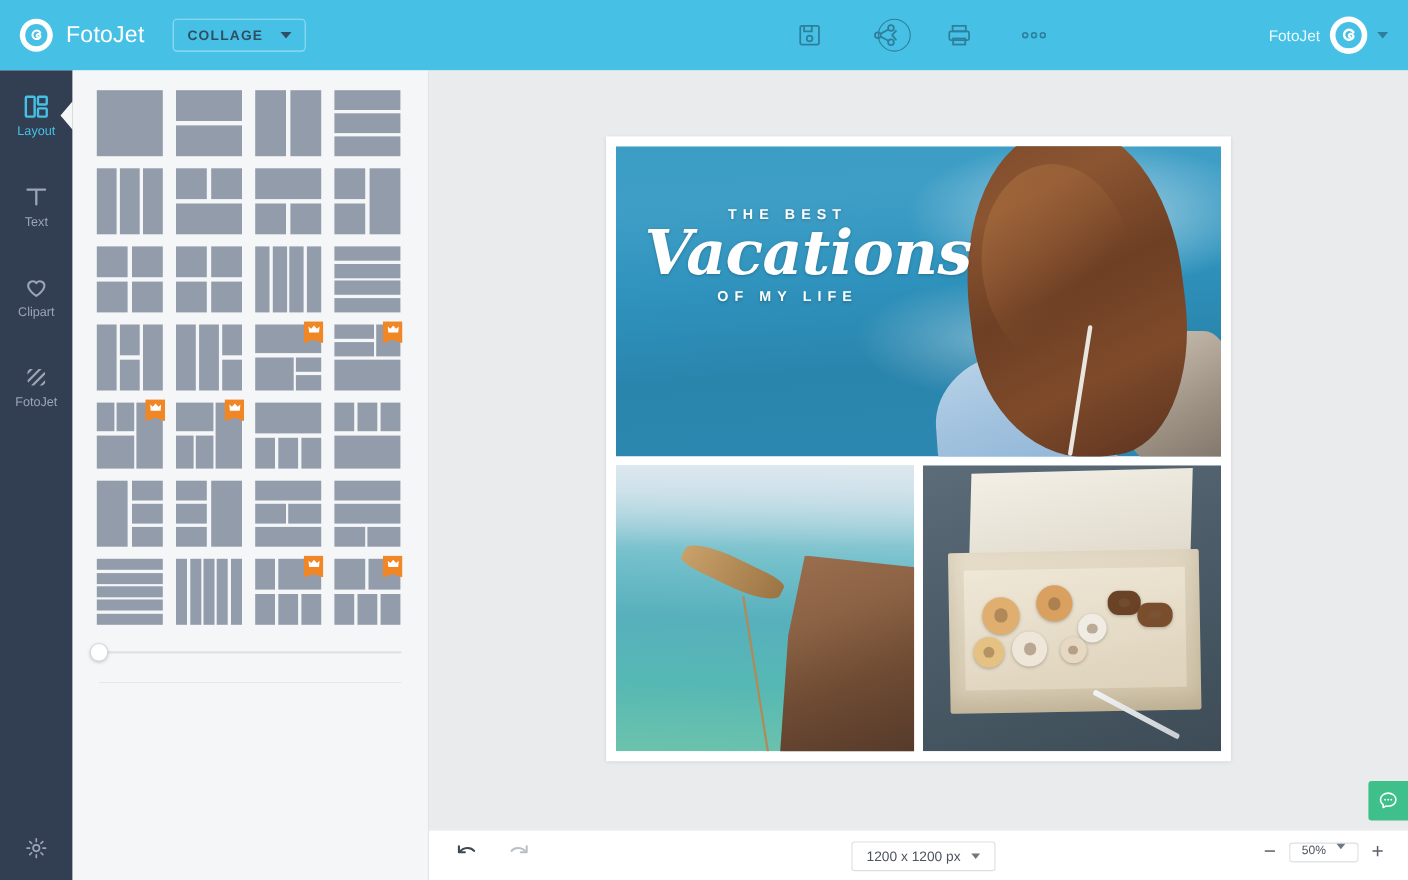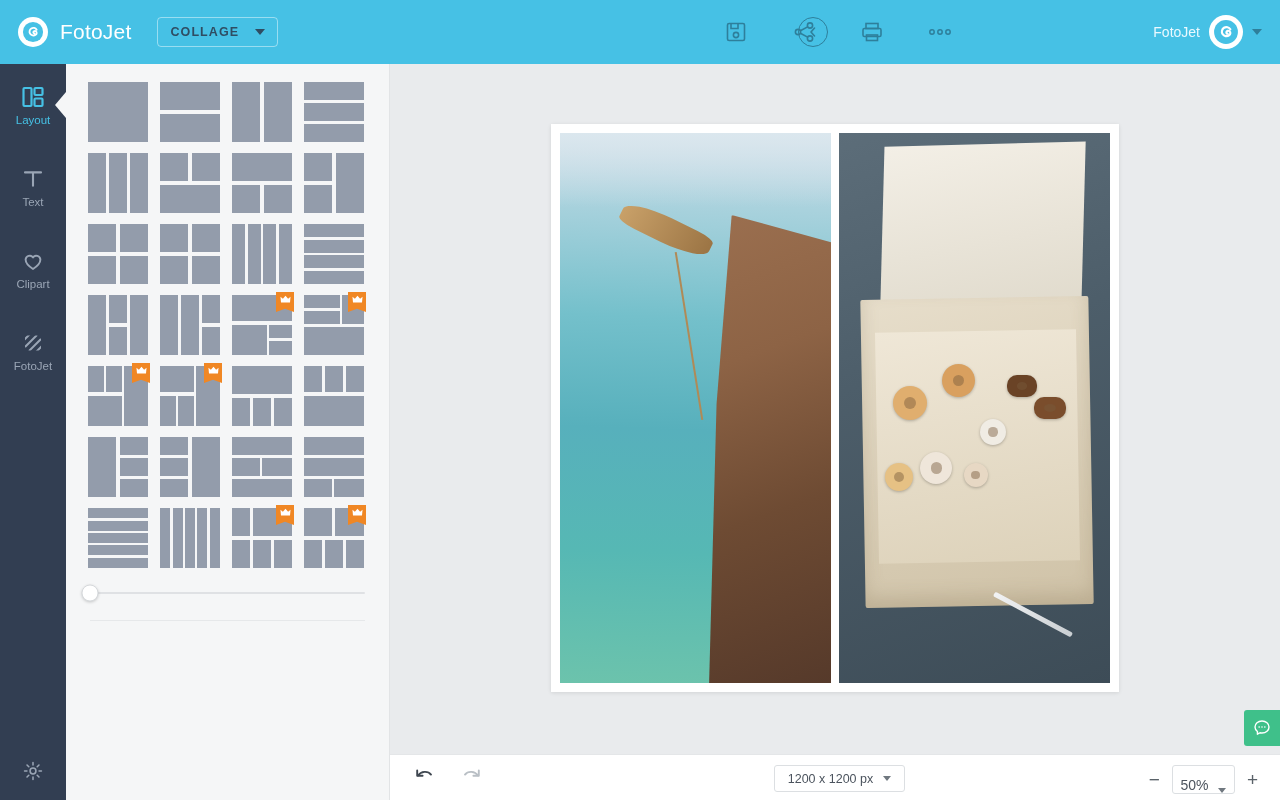--- a/index.html
+++ b/index.html
@@ -353,24 +353,24 @@
     width: 0; height: 0;
     border-left: 4px solid transparent; border-right: 4px solid transparent;
     border-top: 5px solid #70787f;
   }
   .zoom-grp {
     position: absolute; right: 22px; top: 10px;
     display: flex; align-items: center; gap: 12px;
   }
   .zoom-btn { font-size: 19px; color: #5a6269; cursor: pointer; line-height: 1; user-select: none; }
   .zoom-select {
-    height: 29px; min-width: 63px;
+    height: 18px; min-width: 63px;
     border: 1px solid #dcdfe2; border-radius: 3px;
-    display: flex; align-items: flex-end; justify-content: center; gap: 10px;
-    font-size: 14px; color: #4c545e;
+    display: flex; align-items: flex-start; justify-content: center; gap: 10px;
+    font-size: 11px; color: #4c545e;
     cursor: pointer;
   }
 
   
   .chat-widget {
     position: absolute; right: 0px; top: 710px;
     width: 36px; height: 36px;
     background: #3fc08a;
     border-radius: 3px 0 0 3px;
     display: flex; align-items: center; justify-content: center;
@@ -701,20 +701,40 @@
       </div>
     </div>
 
     <div class="divider-line"></div>
   </div>
 
   <div class="workspace">
     <div class="canvas-frame">
       <div class="collage">
 
+        <div class="photo row-top">
+          <div class="ph-sea"></div>
+          <div class="sparkle" style="left:72%;top:10%;width:7px;height:7px;"></div>
+          <div class="sparkle" style="left:83%;top:18%;width:5px;height:5px;"></div>
+          <div class="sparkle" style="left:78%;top:32%;width:6px;height:6px;"></div>
+          <div class="sparkle" style="left:90%;top:40%;width:5px;height:5px;"></div>
+          <div class="sparkle" style="left:68%;top:48%;width:4px;height:4px;"></div>
+          <div class="sparkle" style="left:87%;top:58%;width:6px;height:6px;"></div>
+          <div class="sparkle" style="left:60%;top:72%;width:5px;height:5px;"></div>
+          <div class="rock"></div>
+          <div class="shoulder"></div>
+          <div class="skin-neck"></div>
+          <div class="hair"></div>
+          <div class="strap"></div>
+          <div class="overlay-text">
+            <div class="arc-top">THE BEST</div>
+            <div class="script">Vacations</div>
+            <div class="arc-bot">OF MY LIFE</div>
+          </div>
+        </div>
 
         <div class="row-bot">
           <div class="photo">
             <div class="ph-cliff">
               <div class="sky-haze"></div>
               <div class="cliff-rock"></div>
               <div class="wheat-stem"></div>
               <div class="wheat-head"></div>
             </div>
           </div>

